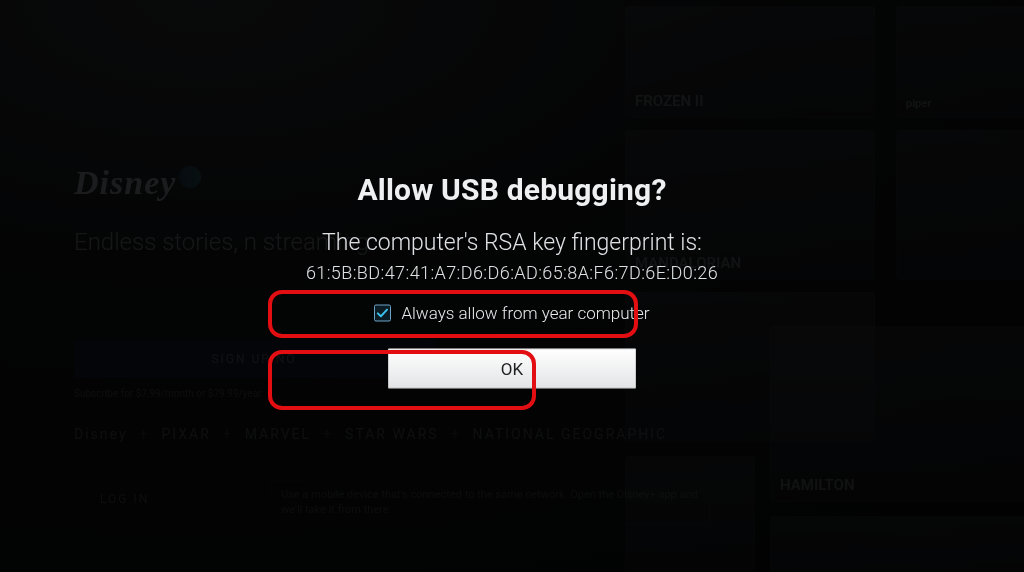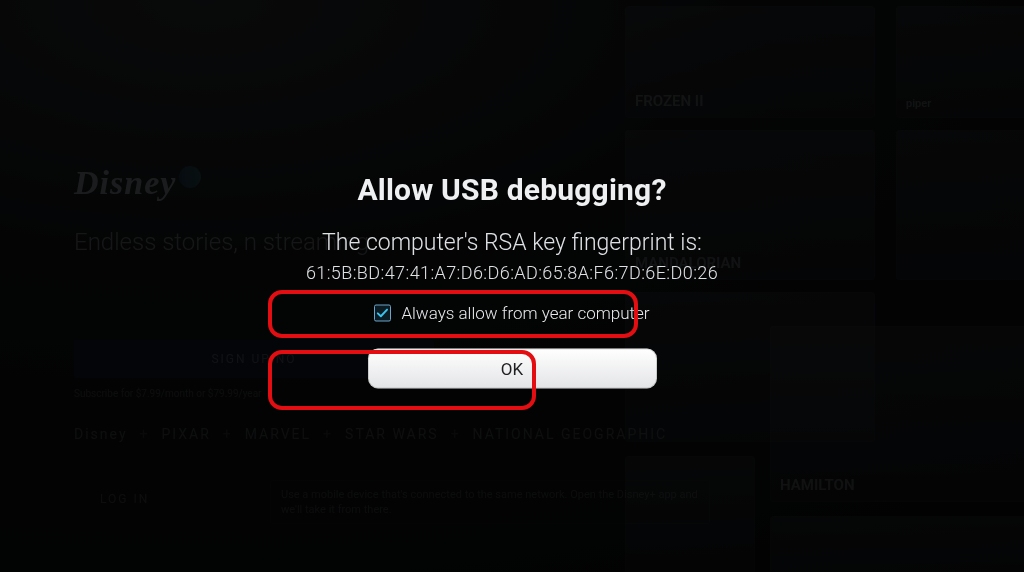--- a/index.html
+++ b/index.html
@@ -108,24 +108,24 @@
     display:flex; align-items:center; justify-content:center;
     background: rgba(32,74,98,.35);
   }
   .cb svg { width: 13px; height: 13px; }
   .check-label { font-size: 17px; font-weight: 300; color:#e7e9ec; }
 
   .btn-row {
     display:flex; gap: 40px; justify-content:center;
   }
   .btn {
-    width: 289px; height: 40px;
+    width: 248px; height: 40px;
     display:flex; align-items:center; justify-content:center;
     font-size: 17px;
-    border-radius: 10px;
+    border-radius: 1px;
     cursor: pointer;
     user-select: none;
   }
   .btn-primary {
     background: linear-gradient(180deg,#ffffff 0%, #e3e4e6 100%);
     color: #1f1f22;
     box-shadow: 0 1px 0 rgba(0,0,0,.4), inset 0 0 0 1px rgba(0,0,0,.15);
   }
   .btn-secondary {
     color: #dfe1e4;

